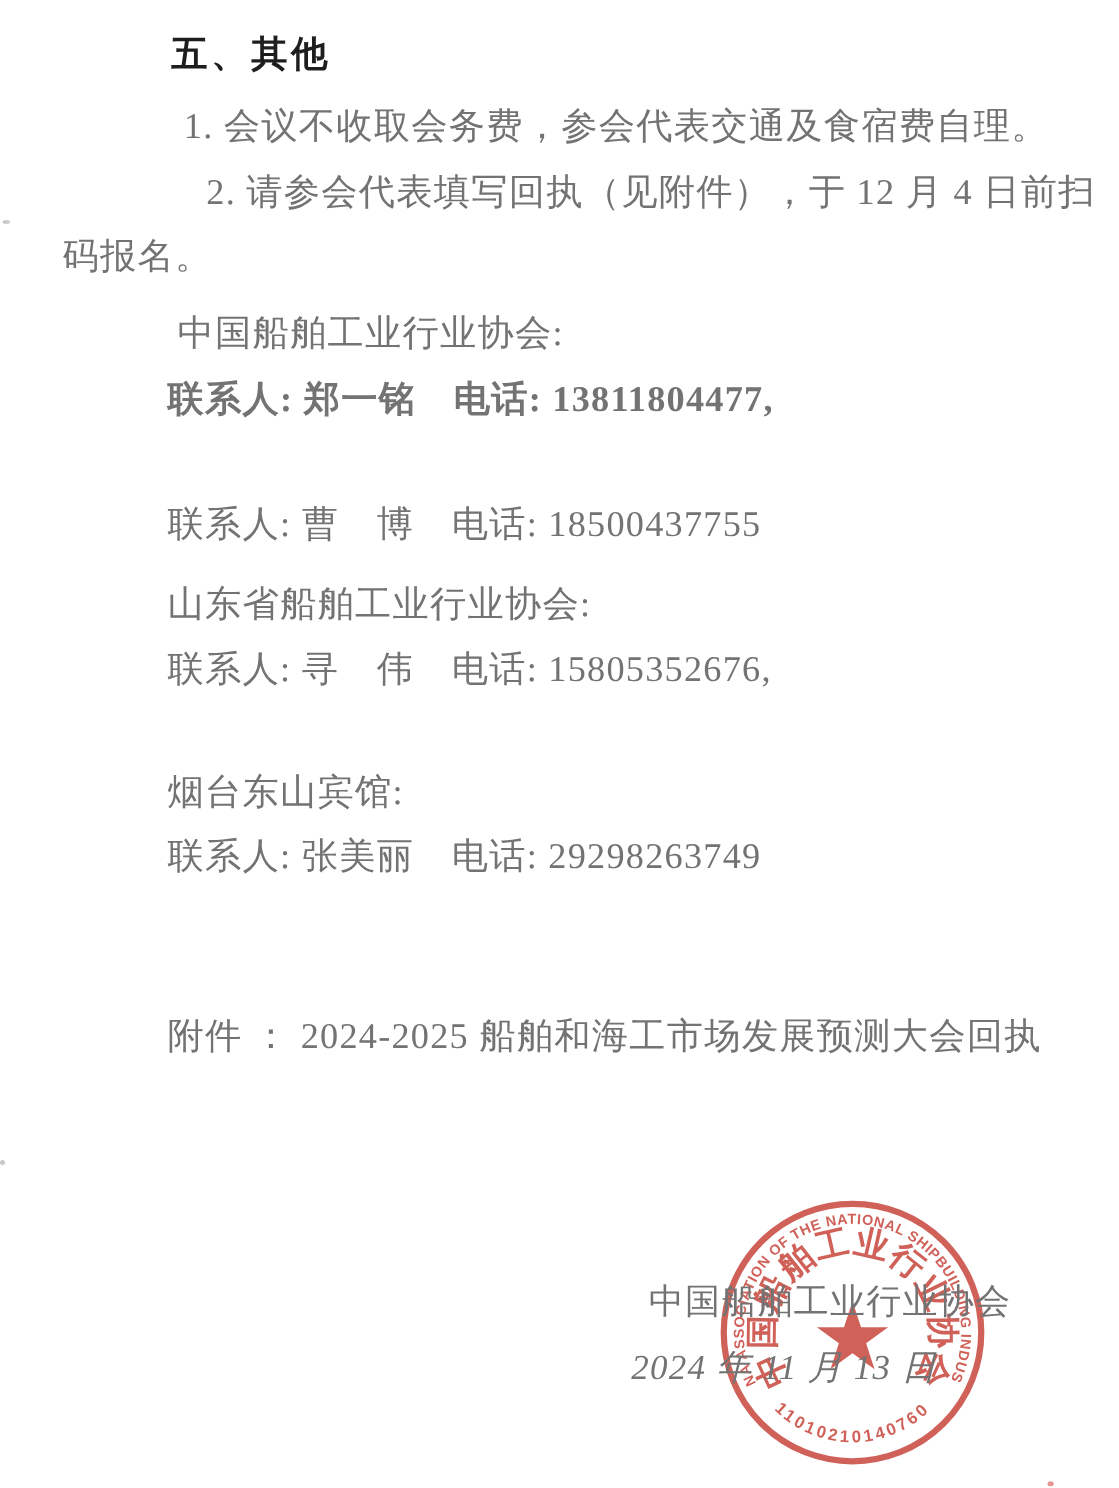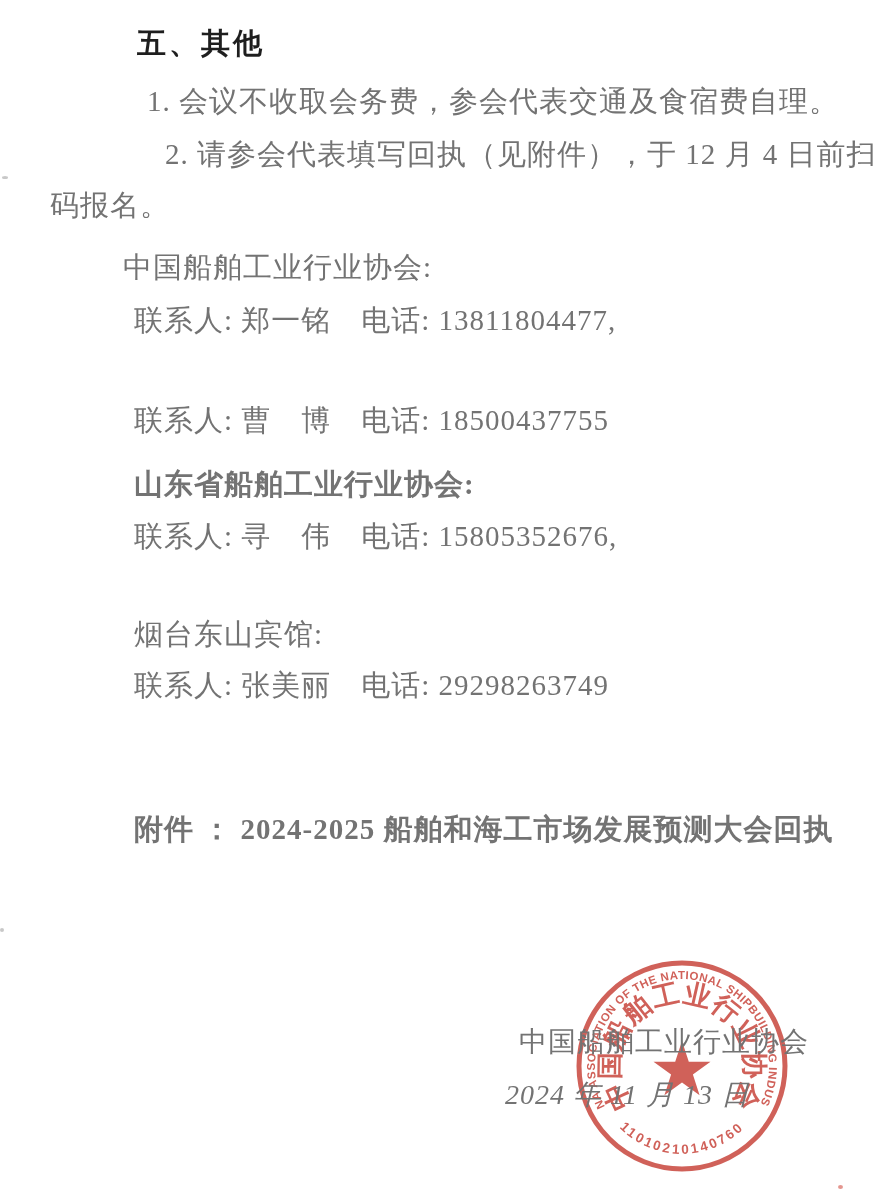--- a/index.html
+++ b/index.html
@@ -75,31 +75,31 @@
 <body>
 
 <div class="page">
 
   <div class="line heading" style="left:137px; top:28px;">五、其他</div>
 
   <div class="line" style="left:147px; top:86px;">1. 会议不收取会务费，参会代表交通及食宿费自理。</div>
   <div class="line" style="left:147px; top:139px;margin-left:18px;">2. 请参会代表填写回执（见附件），于 12 月 4 日前扫</div>
   <div class="line" style="left:37px; top:190px;margin-left:13px;">码报名。</div>
 
-  <div class="line" style="left:123px; top:252px;">中国船舶工业行业协会:</div>
-  <div class="line" style="left:134px; top:305px;">联系人: 郑一铭　电话: 13811804477,</div>
+  <div class="line" style="left:142px; top:252px;">中国船舶工业行业协会:</div>
+  <div class="line" style="left:134px; top:305px;font-weight:bold;">联系人: 郑一铭　电话: 13811804477,</div>
   <div class="line" style="left:134px; top:357px;margin-top:48px;">联系人: 曹　博　电话: 18500437755</div>
 
-  <div class="line" style="left:134px; top:469px;font-weight:bold;">山东省船舶工业行业协会:</div>
+  <div class="line" style="left:134px; top:469px;">山东省船舶工业行业协会:</div>
   <div class="line" style="left:134px; top:521px;">联系人: 寻　伟　电话: 15805352676,</div>
 
   <div class="line" style="left:134px; top:619px;">烟台东山宾馆:</div>
   <div class="line" style="left:134px; top:670px;">联系人: 张美丽　电话: 29298263749</div>
 
-  <div class="line" style="left:134px; top:814px;font-weight:bold;">附件 ： 2024-2025 船舶和海工市场发展预测大会回执</div>
+  <div class="line" style="left:134px; top:814px;">附件 ： 2024-2025 船舶和海工市场发展预测大会回执</div>
 
   <svg class="seal" viewBox="0 0 230 230">
     <defs>
       <path id="arcEn" d="M 37.8,155.2 A 87,87 0 1 1 192.2,155.2" fill="none"></path>
       <path id="arcNum" d="M 35.3,152.2 A 88,88 0 0 0 194.7,152.2" fill="none"></path>
       <path id="arcCn" d="M 63.4,151.1 A 63,63 0 1 1 166.6,151.1" fill="none"></path>
     </defs>
     <circle cx="115" cy="115" r="103" fill="none" stroke="#c8453c" stroke-width="5"></circle>
     <text class="en">
       <textPath href="#arcEn" startOffset="50%" text-anchor="middle">CHINA ASSOCIATION OF THE NATIONAL SHIPBUILDING INDUSTRY</textPath>

